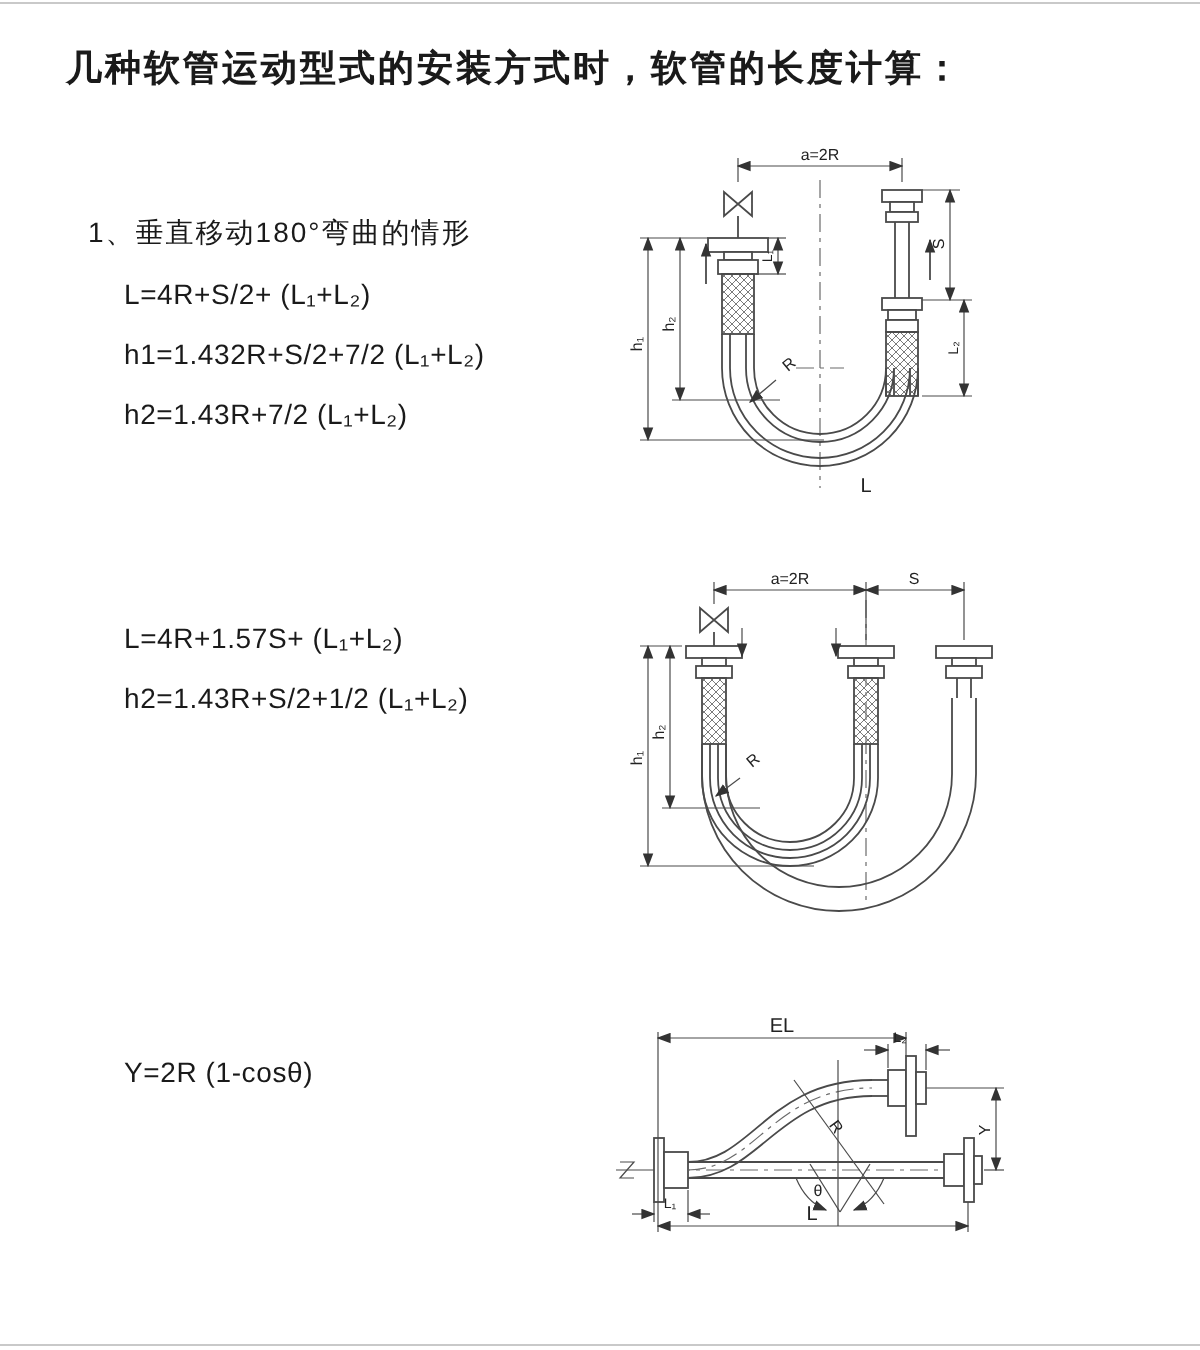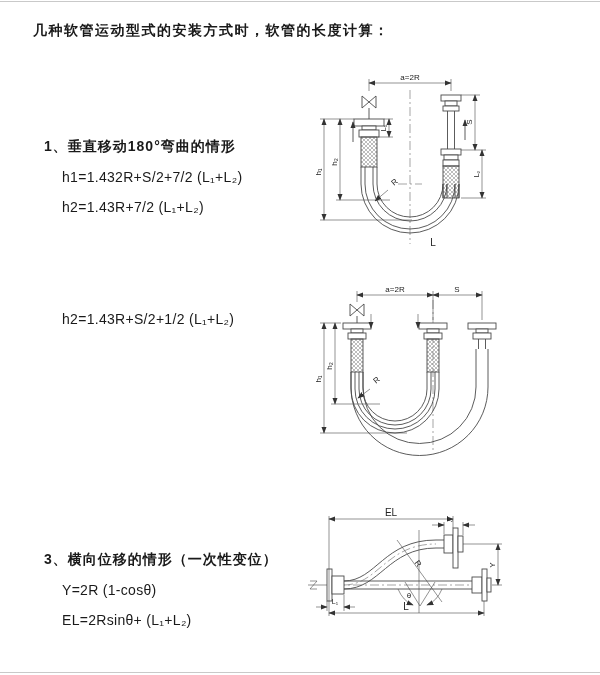--- a/index.html
+++ b/index.html
@@ -5,28 +5,28 @@
   html,body{margin:0;padding:0;}
   body{
     width:600px;height:675px;position:relative;background:#fff;
     font-family:"Liberation Sans","DejaVu Sans",sans-serif;color:#1a1a1a;
     overflow:hidden;
   }
   .page-edge{position:absolute;left:0;width:600px;height:1px;background:#c9c9c9;}
   .edge-top{top:1px;}
   .edge-bottom{top:672px;}
   .doc-title{
-    position:absolute;left:33px;top:22px;font-size:14px;font-weight:bold;
+    position:absolute;left:33px;top:22px;font-size:18px;font-weight:bold;
     letter-spacing:1.5px;white-space:nowrap;
   }
   .sec{position:absolute;left:44px;}
   .sec-1{top:108px;}
   .sec-2{top:304px;}
   .sec-3{top:521px;}
-  .sec-heading{font-size:14px;font-weight:bold;letter-spacing:1px;height:20px;margin-bottom:4px;white-space:nowrap;margin-top:30px;}
+  .sec-heading{font-size:14px;font-weight:normal;letter-spacing:1px;height:20px;margin-bottom:4px;white-space:nowrap;}
   .formula{font-size:14px;height:30px;line-height:30px;margin-left:18px;letter-spacing:0.3px;white-space:nowrap;}
   
   svg.d{position:absolute;overflow:visible;}
   svg.d line, svg.d path, svg.d rect, svg.d polygon{stroke:#4a4a4a;stroke-width:0.9;fill:none;}
   svg.d .thin{stroke-width:0.6;}
   svg.d .cl{stroke:#6a6a6a;stroke-width:0.6;stroke-dasharray:9 3 2 3;}
   svg.d rect{fill:#fff;}
   svg.d rect.braid{fill:url(#braidpat);}
   svg.d text{stroke:none;fill:#222;font-size:8px;font-family:"Liberation Sans","DejaVu Sans",sans-serif;}
   svg.d text.big{font-size:10px;}
@@ -46,20 +46,21 @@
       <path d="M0,0 L8,3 L0,6 Z" fill="#333" stroke="none"></path>
     </marker>
     <pattern id="braidpat" width="4" height="4" patternUnits="userSpaceOnUse">
       <path d="M0,4 L4,0 M0,0 L4,4" stroke="#7a7a7a" stroke-width="0.5" fill="none"></path>
     </pattern>
   </defs>
 </svg>
 
 <div class="sec sec-1">
   <div class="sec-heading">1、垂直移动180°弯曲的情形</div>
+  <div class="formula">L=4R+S/2+ (L₁+L₂)</div>
   <div class="formula">h1=1.432R+S/2+7/2 (L₁+L₂)</div>
   <div class="formula">h2=1.43R+7/2 (L₁+L₂)</div>
 </div>
 
 <svg class="d" style="left:312px;top:64px" width="268" height="192" viewBox="0 0 268 192">
   <line class="cl" x1="98" y1="26" x2="98" y2="180"></line>
   <line class="cl" x1="86" y1="120" x2="110" y2="120"></line>
 
   <g>
     <line class="thin" x1="57" y1="15" x2="57" y2="27"></line>
@@ -136,20 +137,21 @@
   </g>
 
   <g>
     <text transform="rotate(-40 82 122)" x="82" y="122">R</text>
     <line class="thin" x1="76" y1="126" x2="63" y2="137" marker-end="url(#arr)"></line>
   </g>
   <text class="big" x="121" y="182" text-anchor="middle">L</text>
 </svg>
 
 <div class="sec sec-2">
+  <div class="formula">L=4R+1.57S+ (L₁+L₂)</div>
   <div class="formula">h2=1.43R+S/2+1/2 (L₁+L₂)</div>
 </div>
 
 <svg class="d" style="left:312px;top:284px" width="278" height="180" viewBox="0 0 278 180">
   <line class="cl" x1="121" y1="16" x2="121" y2="168"></line>
 
   <g>
     <line class="thin" x1="45" y1="7" x2="45" y2="18"></line>
     <line class="thin" x1="121" y1="7" x2="121" y2="36"></line>
     <line class="thin" x1="170" y1="7" x2="170" y2="36"></line>
@@ -214,23 +216,21 @@
   <line class="thin" x1="59" y1="30" x2="59" y2="44" marker-end="url(#arr)"></line>
   <line class="thin" x1="106" y1="30" x2="106" y2="44" marker-end="url(#arr)"></line>
 
   <g>
     <text transform="rotate(-40 64 100)" x="64" y="100">R</text>
     <line class="thin" x1="58" y1="105" x2="46" y2="114" marker-end="url(#arr)"></line>
   </g>
 </svg>
 
 <div class="sec sec-3">
-  <div class="sec-heading">3、横向位移的情形（一次性变位）</div>
   <div class="formula">Y=2R (1-cosθ)</div>
-  <div class="formula">EL=2Rsinθ+ (L₁+L₂)</div>
 </div>
 
 <svg class="d" style="left:306px;top:508px" width="288" height="142" viewBox="0 0 288 142">
 
   <line class="thin" x1="2" y1="77" x2="21" y2="77"></line>
   <path class="thin" d="M4,73 L11,73 L4,81 L11,81"></path>
   <line class="cl" x1="30" y1="77" x2="172" y2="77"></line>
 
   <g>
     <rect x="21" y="61" width="5" height="32"></rect>

